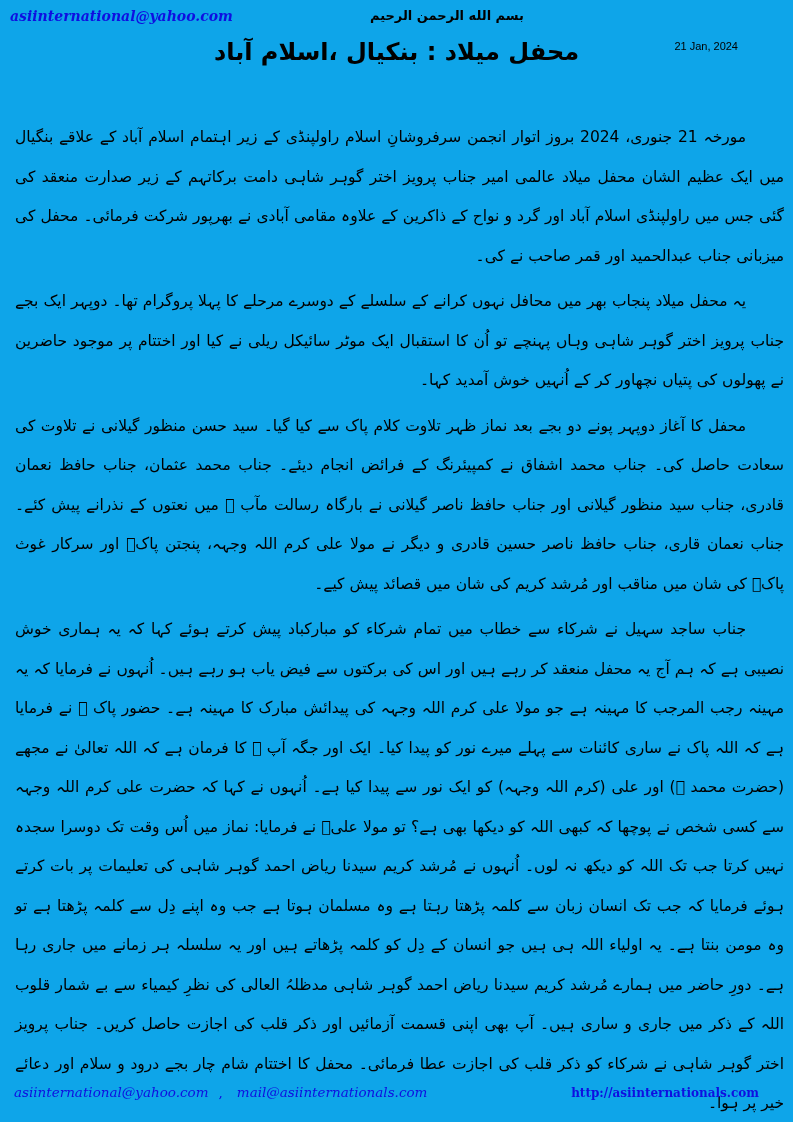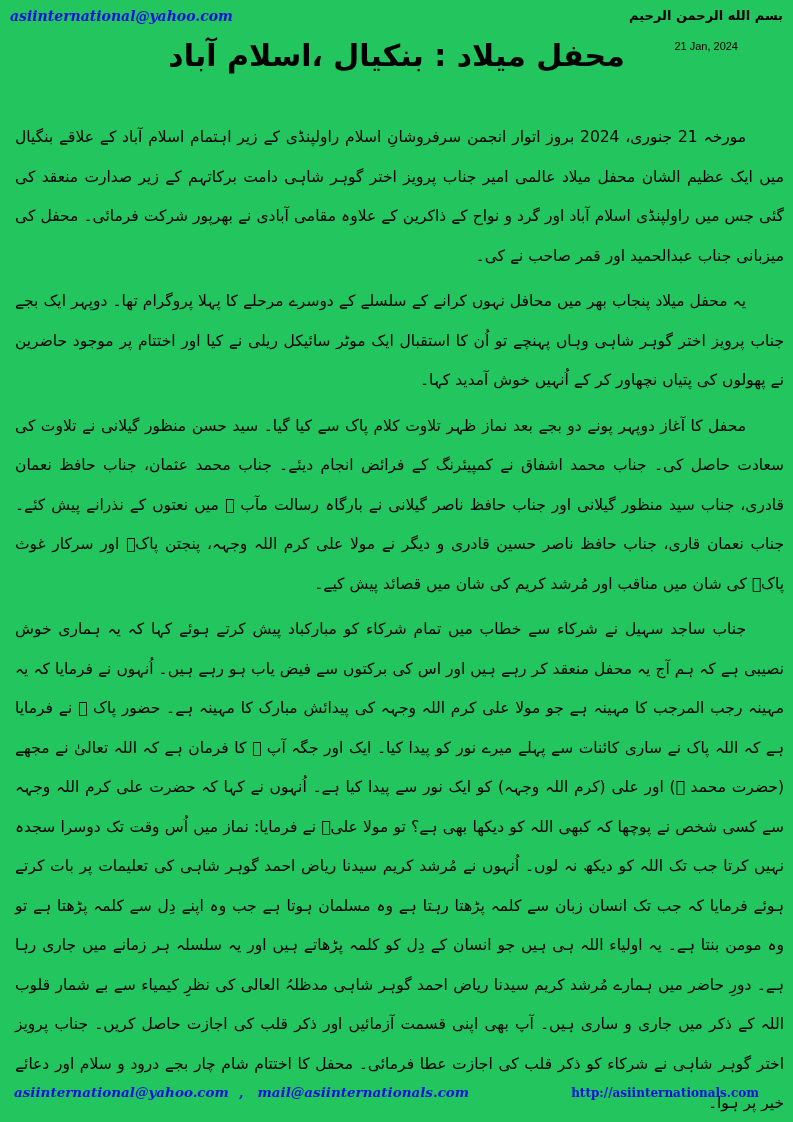--- a/index.html
+++ b/index.html
@@ -1,20 +1,20 @@
 <!DOCTYPE html>
 <html lang="ur"><head>
 <meta charset="utf-8">
 <style>
   html,body{margin:0;padding:0;background:#e8e8e8;}
   .page{
     position:relative;
     width:793px;height:1122px;
     margin:0 auto;
-    background:#22c55e;
+    background:#0ea5e9;
     font-family:"DejaVu Sans",sans-serif;
     color:#000;
     overflow:hidden;
     box-sizing:border-box;
   }
   
   .hdr-top{
     display:flex;
     align-items:flex-start;
     padding:8px 10px 0 10px;
@@ -23,37 +23,37 @@
     flex:0 0 auto;
     width:240px;
     font-family:"DejaVu Serif",serif;
     font-style:italic;
     font-weight:bold;
     font-size:14px;
     color:#0f0fe0;
   }
   .hdr-bismillah{
     flex:1 1 auto;
-    text-align:right;
+    text-align:left;
     font-size:13px;
     font-weight:bold;
     direction:rtl;
     padding-left:120px;
   }
   .title-row{
     position:relative;
     margin-top:14px;
     height:64px;
   }
   .doc-title{
     position:absolute;
     left:0;right:0;
     text-align:center;
     direction:rtl;
-    font-size:30px;
+    font-size:24px;
     font-weight:bold;
     letter-spacing:0;
   }
   .doc-date{
     position:absolute;
     right:55px;
     top:2px;
     font-family:"Liberation Sans",sans-serif;
     font-size:11px;
     color:#000;
@@ -75,21 +75,21 @@
     left:0;right:0;
     bottom:22px;
     display:flex;
     align-items:flex-end;
     padding:0 14px;
     box-sizing:border-box;
   }
   .footer-emails{
     font-family:"DejaVu Serif",serif;
     font-style:italic;
-    font-weight:bold;
+    font-weight:normal;
     font-size:13.5px;
     color:#0f0fe0;
     flex:1 1 auto;
   }
   .footer-emails .sep{
     color:#0f0fe0;
     padding:0 14px 0 10px;
     font-style:normal;
   }
   .footer-site{

